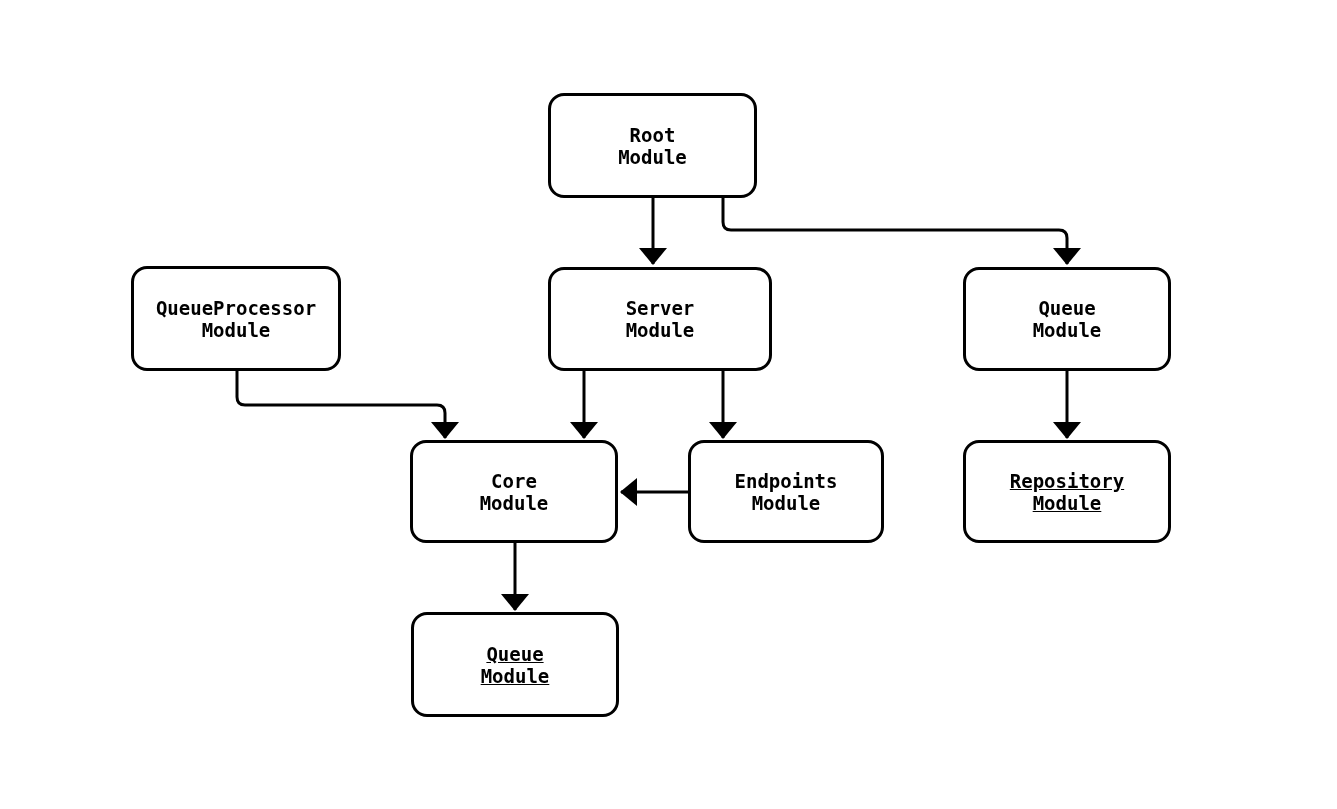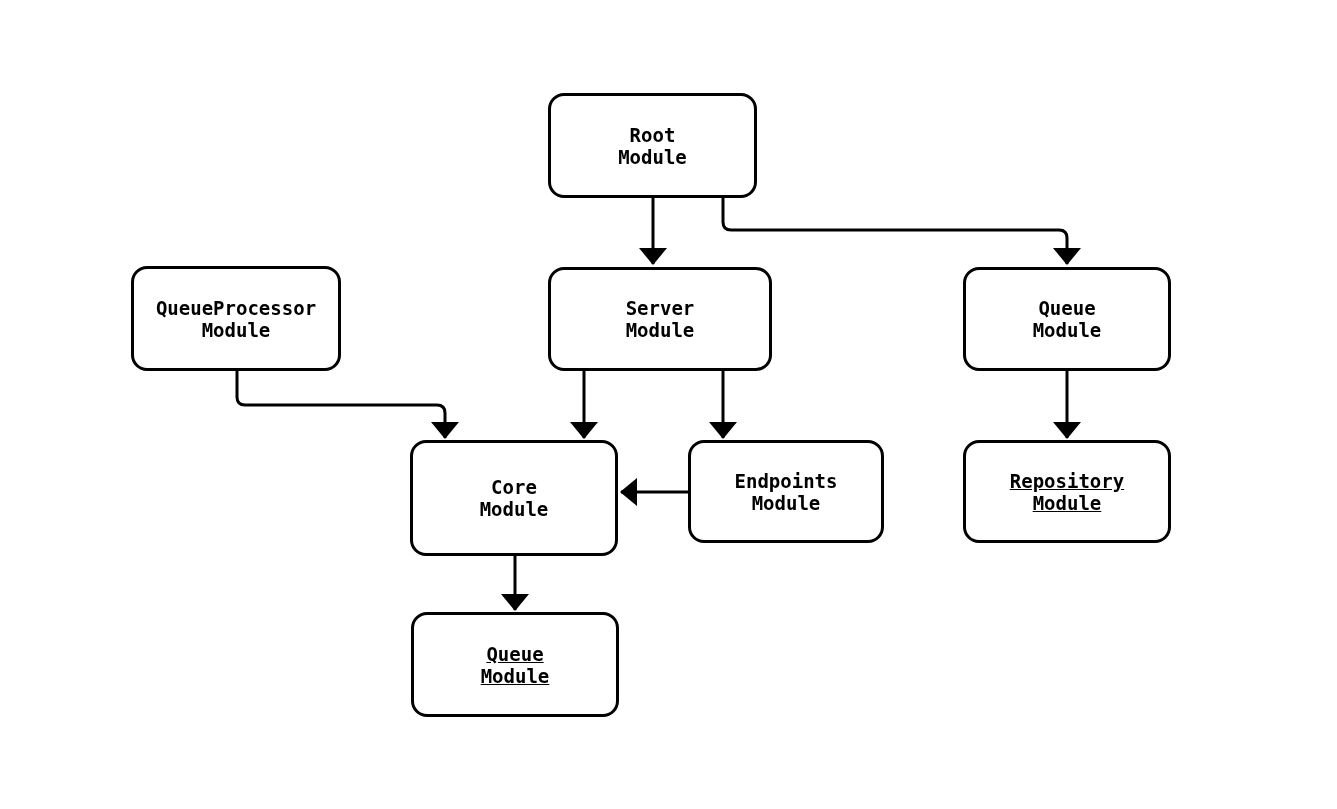--- a/index.html
+++ b/index.html
@@ -89,21 +89,21 @@
     </div>
   </div>
 
   <div class="node" style="left:963px; top:267px; width:208px; height:104px;">
     <div class="node-label">
       <span>Queue</span>
       <span>Module</span>
     </div>
   </div>
 
-  <div class="node" style="left:410px; top:440px; width:208px; height:116px;">
+  <div class="node" style="left:410px; top:440px; width:208px; height:103px;">
     <div class="node-label">
       <span>Core</span>
       <span>Module</span>
     </div>
   </div>
 
   <div class="node" style="left:688px; top:440px; width:196px; height:103px;">
     <div class="node-label">
       <span>Endpoints</span>
       <span>Module</span>

